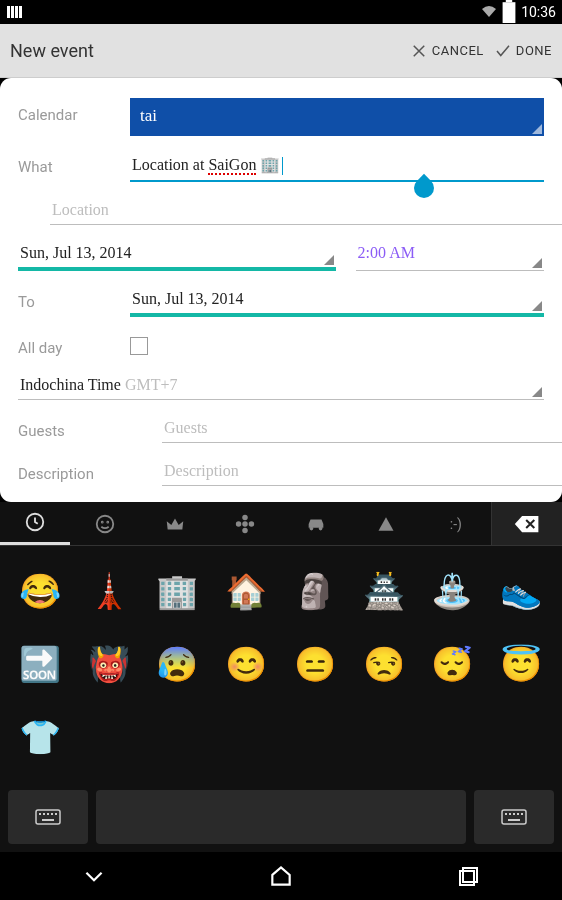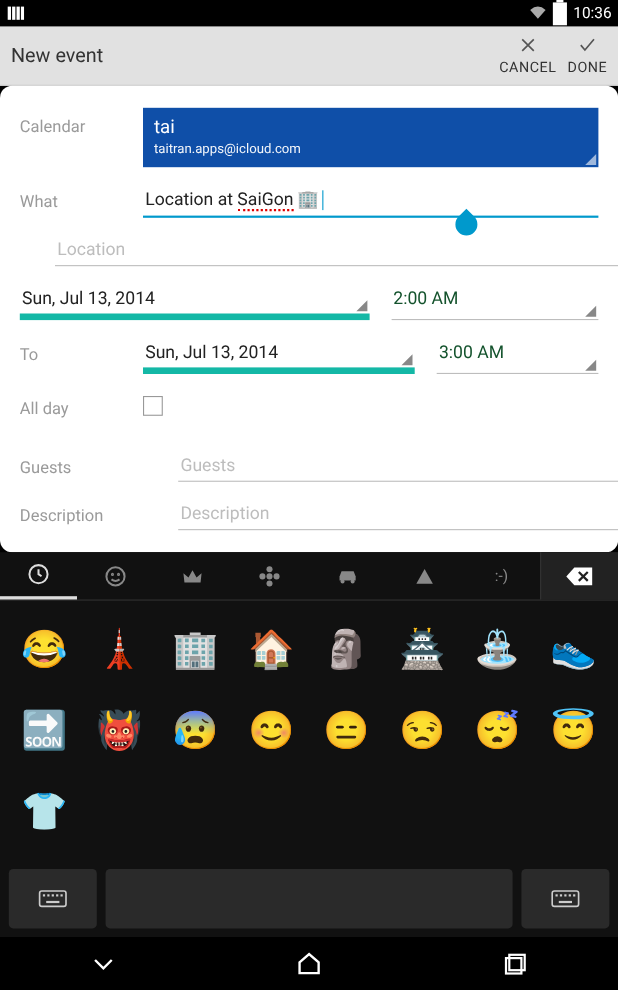--- a/index.html
+++ b/index.html
@@ -8,46 +8,46 @@
   
   .status-bar { height: 24px; background: #000; color: #fff; display: flex; align-items: center; justify-content: space-between; padding: 0 6px; font-size: 13px; }
   .status-left { display: flex; align-items: center; gap: 4px; }
   .status-right { display: flex; align-items: flex-start; gap: 4px; }
   .status-icon { width: 16px; height: 16px; display: inline-flex; align-items: center; justify-content: center; }
   
   
   .title-bar { height: 54px; background: #e1e1e1; display: flex; align-items: center; justify-content: space-between; padding: 0 10px; border-bottom: 1px solid #cdcdcd; }
   .title-text { font-size: 18px; color: #333; font-weight: 400; }
   .title-actions { display: flex; gap: 10px; }
-  .title-action { display: flex; align-items: center; gap: 4px; font-size: 13px; color: #333; letter-spacing: 0.5px; cursor: pointer; flex-direction: column; }
+  .title-action { display: flex; align-items: center; gap: 4px; font-size: 13px; color: #333; letter-spacing: 0.5px; cursor: pointer; }
   .title-action svg { width: 18px; height: 18px; }
   
   
   .form-area { background: #fff; height: 424px; padding: 20px 18px 0 18px; overflow: hidden; border-radius: 11px; }
   .form-row { display: flex; align-items: flex-start; margin-bottom: 14px; }
   .form-label { width: 112px; color: #9a9a9a; font-size: 15px; padding-top: 8px; flex-shrink: 0; }
-  .form-field { flex: 1; position: relative; }
+  .form-field { flex: 1; position: relative; font-family: Liberation Serif, serif; }
   
   .calendar-box { background: #0f4fa8; color: #fff; padding: 8px 10px 10px 10px; cursor: pointer; }
   .calendar-name { font-size: 17px; }
   .calendar-email { font-size: 12px; opacity: 0.95; margin-top: 2px; }
   .spinner-triangle { position: absolute; right: 2px; bottom: 2px; width: 0; height: 0; border-left: 10px solid transparent; border-bottom: 10px solid #888; }
   .spinner-triangle.light { border-bottom-color: rgba(255,255,255,0.6); }
   
   .underline-field { border: none; border-bottom: 1px solid #bdbdbd; width: 100%; font-size: 16px; padding: 5px 2px; color: #222; background: transparent; outline: none; }
   .underline-field.placeholder { color: #bdbdbd; margin-left: 32px; }
   .underline-field.focused { border-bottom: 2px solid #0099cc; }
   .cursor { display: inline-block; width: 1px; height: 18px; background: #0099cc; vertical-align: middle; margin-left: 2px; }
   .emoji-inline { font-size: 16px; }
   .red-underline { border-bottom: 2px dotted #d00; text-align: center; }
   .caret-bubble { position: absolute; width: 20px; height: 20px; background: #0099cc; border-radius: 0 50% 50% 50%; transform: rotate(45deg); left: 284px; top: 28px; }
   
   .date-time-row { display: flex; gap: 20px; }
-  .date-field { flex: 1.7; position: relative; border-bottom: 6px solid #14b8a6; padding: 5px 2px; font-size: 16px; color: #222; cursor: pointer; }
-  .time-field { flex: 1; position: relative; border-bottom: 1px solid #bdbdbd; padding: 5px 2px; font-size: 16px; color: #14532d; cursor: pointer; }
+  .date-field { flex: 1.7; position: relative; border-bottom: 4px solid #14b8a6; padding: 5px 2px; font-size: 16px; color: #222; cursor: pointer; }
+  .time-field { flex: 1; position: relative; border-bottom: 1px solid #bdbdbd; padding: 5px 2px; font-size: 16px; color: #8b5cf6; cursor: pointer; }
   
   .checkbox { width: 18px; height: 18px; border: 1px solid #999; margin-top: 6px; cursor: pointer; }
   
   .tz-field { position: relative; border-bottom: 1px solid #bdbdbd; padding: 5px 2px; font-size: 16px; color: #222; cursor: pointer; }
   .tz-offset { color: #bdbdbd; margin-left: 4px; }
   
   
   .keyboard { background: #111; height: 350px; display: flex; flex-direction: column; }
   .kb-tabs { height: 44px; display: flex; border-bottom: 1px solid #333; }
   .kb-tab { flex: 1; display: flex; align-items: center; justify-content: center; cursor: pointer; }
@@ -116,21 +116,20 @@
   </div>
 </div>
 
 <div class="form-area">
 
   <div class="form-row">
     <div class="form-label">Calendar</div>
     <div class="form-field">
       <div class="calendar-box">
         <div class="calendar-name">tai</div>
-        <div class="calendar-email">taitran.apps@icloud.com</div>
         <div class="spinner-triangle light"></div>
       </div>
     </div>
   </div>
 
   <div class="form-row">
     <div class="form-label">What</div>
     <div class="form-field" style="position:relative">
       <div class="underline-field focused">
         <span>Location at </span><span class="red-underline">SaiGon</span> <span class="emoji-inline">🏢</span><span class="cursor"></span>
@@ -158,35 +157,37 @@
     </div>
   </div>
 
   <div class="form-row">
     <div class="form-label">To</div>
     <div class="form-field date-time-row">
       <div class="date-field">
         <span>Sun, Jul 13, 2014</span>
         <div class="spinner-triangle"></div>
       </div>
-      <div class="time-field">
-        <span>3:00 AM</span>
+    </div>
+  </div>
+
+  <div class="form-row">
+    <div class="form-label">All day</div>
+    <div class="form-field">
+      <div class="checkbox"></div>
+    </div>
+  </div>
+
+  <div class="form-row">
+    <div class="form-field">
+      <div class="tz-field">
+        <span>Indochina Time</span><span class="tz-offset">GMT+7</span>
         <div class="spinner-triangle"></div>
       </div>
     </div>
-  </div>
-
-  <div class="form-row">
-    <div class="form-label">All day</div>
-    <div class="form-field">
-      <div class="checkbox"></div>
-    </div>
-  </div>
-
-  <div class="form-row">
   </div>
 
   <div class="form-row">
     <div class="form-label">Guests</div>
     <div class="form-field">
       <div class="underline-field placeholder">Guests</div>
     </div>
   </div>
 
   <div class="form-row">

